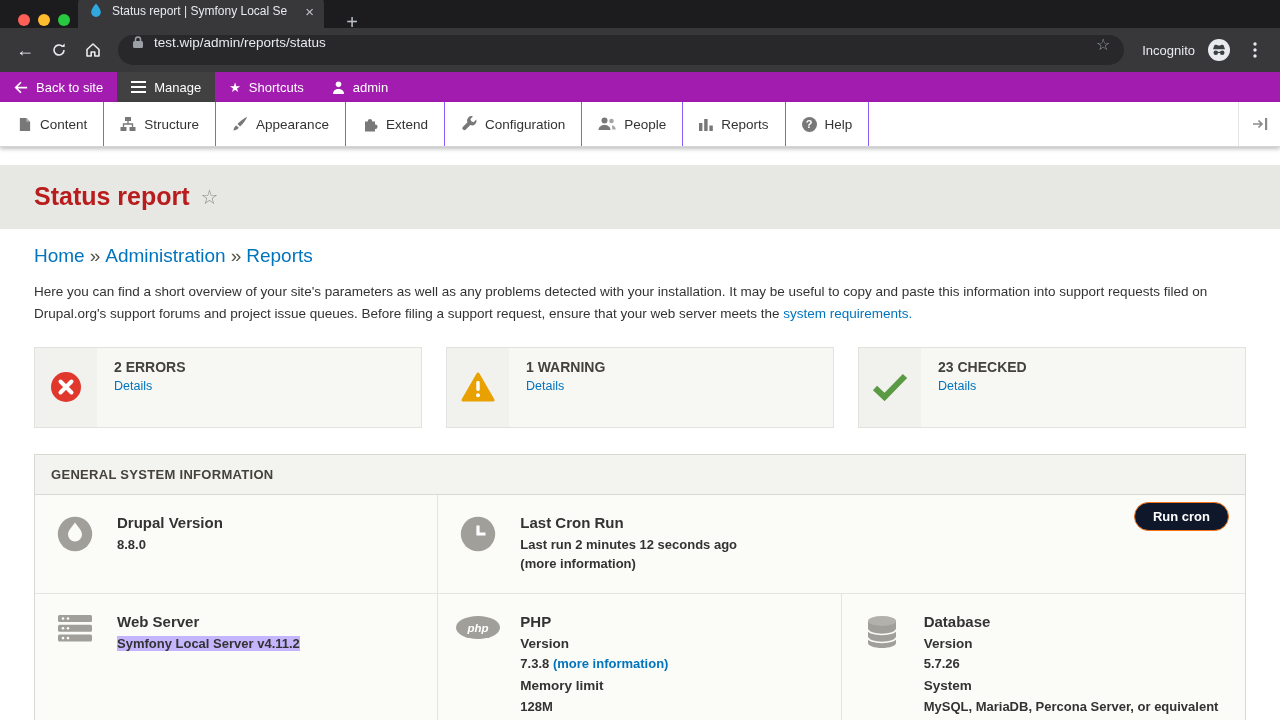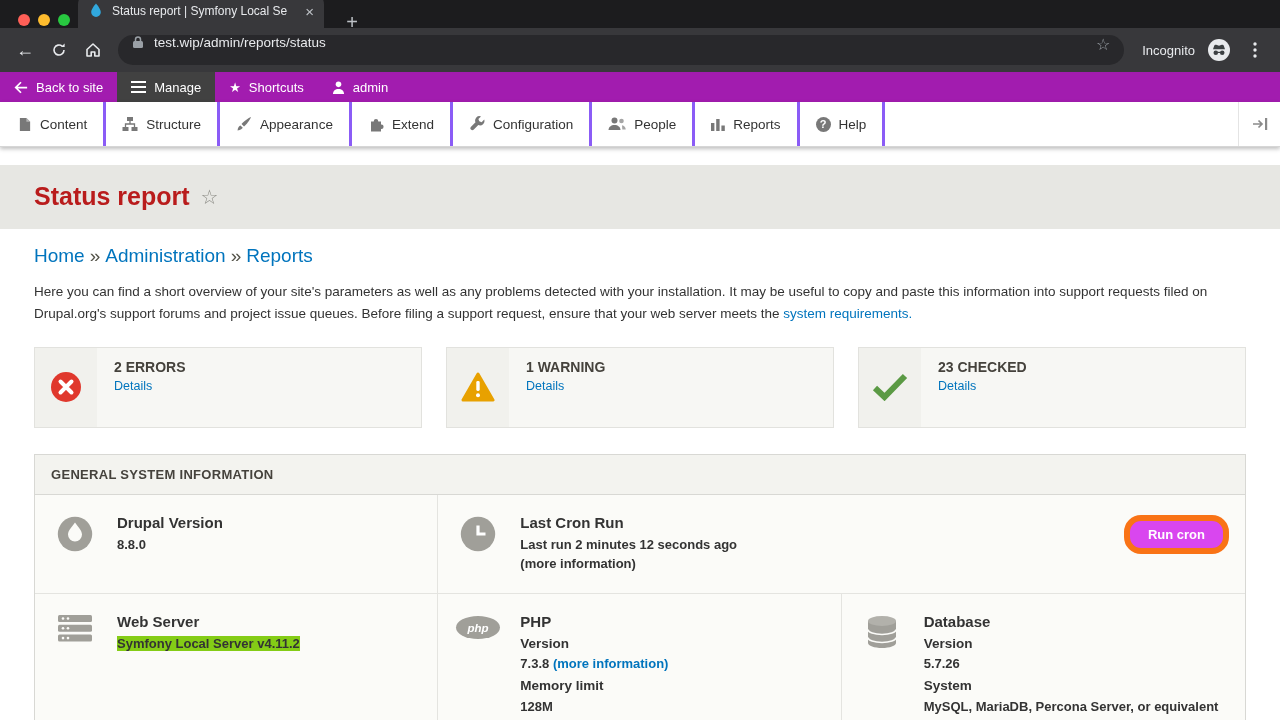--- a/index.html
+++ b/index.html
@@ -34,21 +34,21 @@
                     color:#fff; font-size:13px; }
   .dt-item { display:flex; align-items:center; gap:8px; padding:0 14px; }
   .dt-item.active { background:#414141; }
   .dt-star { font-size:13px; color:#fff; }
 
   
   .admin-menu { height:45px; background:#fff; display:flex; align-items:stretch;
                 border-bottom:1px solid #d6d6d6; box-shadow:0 2px 4px rgba(0,0,0,.25);
                 position:relative; z-index:5; }
   .am-item { display:flex; align-items:center; gap:8px; padding:0 16px; font-size:13.5px;
-             color:#333; border-right:3px solid #8b5cf6; }
+             color:#333; border-right:1px solid #8b5cf6; }
   .am-item:first-child { padding-left:18px; }
   .help-circle { width:15px; height:15px; border-radius:50%; background:#787878; color:#fff;
                  font-size:11px; font-weight:bold; display:flex; align-items:center; justify-content:center; }
   .am-collapse { margin-left:auto; width:42px; display:flex; align-items:center; justify-content:center;
                  border-left:1px solid #e4e4e4; }
 
   
   .page-header { margin-top:18px; background:#e7e7e3; padding:17px 34px 18px;
                  display:flex; align-items:center; gap:11px; }
   .page-title { font-size:25px; font-weight:bold; color:#b91c1c; }
@@ -75,24 +75,24 @@
   .sys-row2 { display:grid; grid-template-columns:1fr 1fr 1fr; }
   .sys-cell { background:#fbfbf8; padding:19px 16px; display:flex; gap:18px;
               border-right:1px solid #e4e4e0; position:relative; }
   .sys-row1 .sys-cell { border-bottom:1px solid #e4e4e0; }
   .sys-row1 .sys-cell:last-child, .sys-row2 .sys-cell:last-child { border-right:none; }
   .sys-row2 .sys-cell { padding-bottom:30px; }
   .cell-icon { width:48px; display:flex; justify-content:center; flex-shrink:0; padding-top:2px; }
   .cell-title { font-size:15px; font-weight:bold; color:#333; margin-bottom:4px; }
   .cell-text { font-size:13px; color:#333; line-height:1.5;font-weight:bold; }
   .cell-sub { font-size:13.5px; font-weight:bold; color:#333; margin-top:3px; line-height:1.5; }
-  .selection { background:#84cc16; }
-  .run-cron { position:absolute; top:20px; right:16px; background:#d946ef; color:#fff;
+  .selection { background:#c4b5fd; }
+  .run-cron { position:absolute; top:7px; right:16px; background:#0f172a; color:#fff;
               font-size:13px; font-weight:bold; padding:6px 18px; border-radius:17px;
-              border:6px solid #f97316; }
+              border:1px solid #f97316; }
 </style>
 </head>
 <body>
 
 <div class="tab-strip">
   <div class="traffic-lights">
     <span class="tl red"></span>
     <span class="tl yellow"></span>
     <span class="tl green"></span>
   </div>

